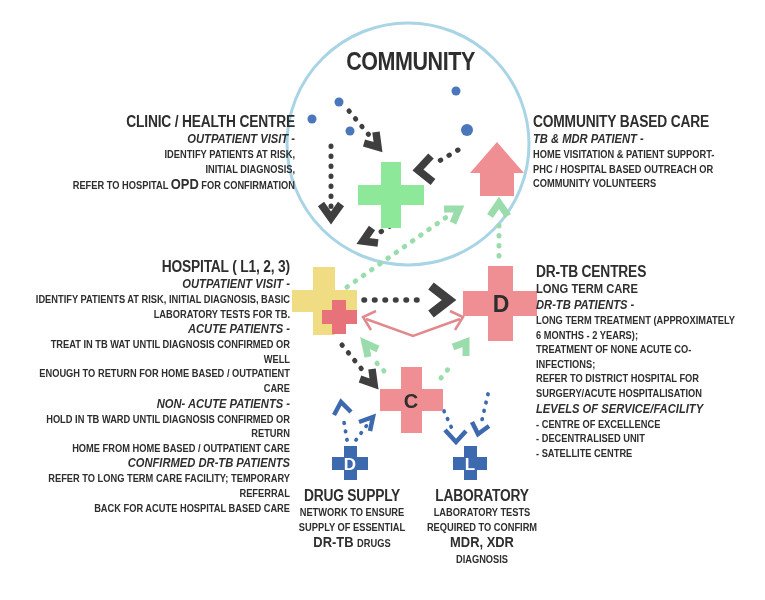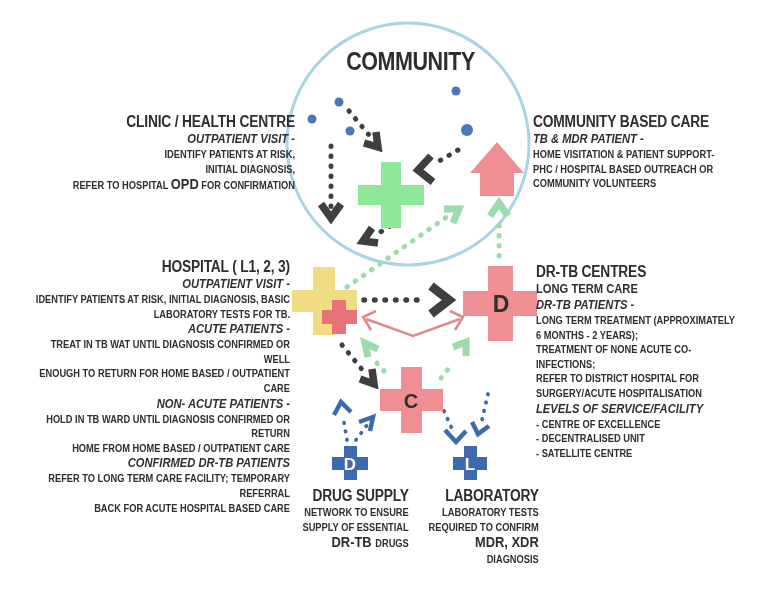--- a/index.html
+++ b/index.html
@@ -3,21 +3,21 @@
 <meta charset="utf-8">
 <style>
   html,body{margin:0;padding:0;background:#ffffff;}
   #canvas{position:relative;width:765px;height:600px;background:#ffffff;overflow:hidden;
           font-family:"Liberation Sans",sans-serif;color:#2e2e2e;}
   #overlay{position:absolute;left:0;top:0;z-index:1;}
   .blk{position:absolute;z-index:2;font-weight:700;line-height:1.25;}
   .sx{transform:scaleX(0.86);}
   .alR{text-align:right;} .alR .sx{transform-origin:top right;}
   .alL{text-align:left;}  .alL .sx{transform-origin:top left;}
-  .alC{text-align:right;}.alC .sx{transform-origin:top center;}
+  .alC{text-align:center;}.alC .sx{transform-origin:top center;}
   .ln-h{font-size:16px;line-height:19px;letter-spacing:-0.2px;}
   .ln-s{font-size:13px;line-height:16px;}
   .ln-i{font-size:13px;line-height:16px;font-style:italic;}
   .ln-b{font-size:10.8px;line-height:14.6px;}
   .ln-m{font-size:10.8px;line-height:16px;}
   .ln-m .big{font-size:15px;}
   #community-title{position:absolute;left:336px;top:47px;width:145px;z-index:2;
      font-weight:700;font-size:25px;text-align:right;letter-spacing:-0.5px;}
   text{font-family:"Liberation Sans",sans-serif;font-weight:700;}
 </style>

